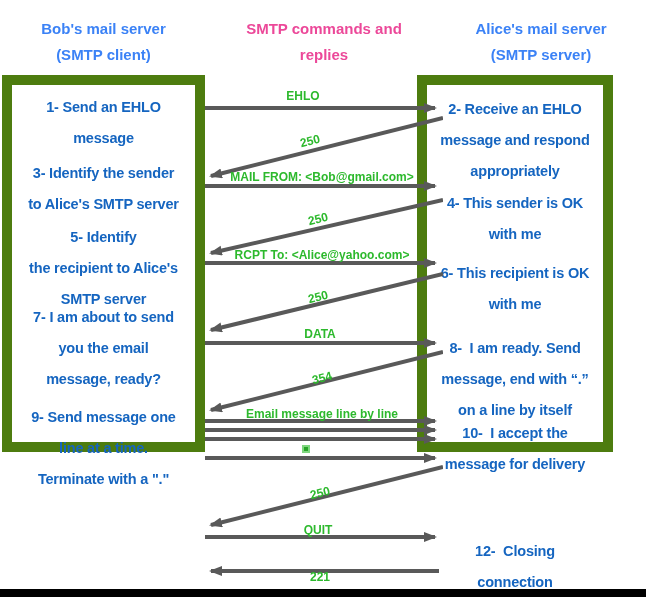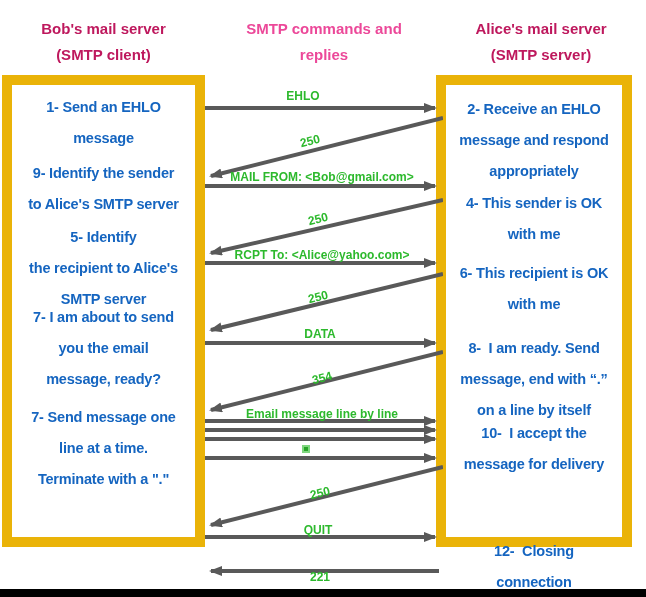--- a/index.html
+++ b/index.html
@@ -4,28 +4,28 @@
 <style>
   html,body{margin:0;padding:0;background:#fff;}
   .canvas{
     position:relative;width:646px;height:597px;background:#ffffff;
     overflow:hidden;font-family:"Liberation Sans", sans-serif;font-weight:bold;
   }
   .hdr{
     position:absolute;top:16px;text-align:center;white-space:pre-line;
     font-size:15px;line-height:26px;letter-spacing:0;
   }
-  .hdr-gray{color:#be185d;}
+  .hdr-gray{color:#3b82f6;}
   .hdr-green{color:#ec4899;}
   .panel{
-    position:absolute;top:75px;height:472px;background:#ffffff;
-    border:10px solid #eab308;box-sizing:border-box;
+    position:absolute;top:75px;height:377px;background:#ffffff;
+    border:10px solid #4d7c0f;box-sizing:border-box;
   }
   .panel-left{left:2px;width:203px;}
-  .panel-right{left:436px;width:196px;}
+  .panel-right{left:417px;width:196px;}
   .step{
     position:absolute;left:-6px;right:-6px;text-align:center;color:#1565c0;
     font-size:14.5px;line-height:31px;white-space:pre-line;letter-spacing:-0.2px;
   }
   .mid{
     position:absolute;left:205px;top:75px;width:238px;height:513px;
   }
   .mid svg{position:absolute;left:0;top:0;}
   .msg{
     position:absolute;color:#2db92d;font-size:12px;white-space:nowrap;
@@ -48,29 +48,29 @@
   <div class="hdr hdr-gray" style="left:2px;width:203px;">Bob's mail server
 (SMTP client)</div>
   <div class="hdr hdr-green" style="left:205px;width:238px;">SMTP commands and
 replies</div>
   <div class="hdr hdr-gray" style="left:443px;width:196px;">Alice's mail server
 (SMTP server)</div>
 
   <div class="panel panel-left">
     <div class="step" style="top:7px;">1- Send an EHLO
 message</div>
-    <div class="step" style="top:73px;">9- Identify the sender
+    <div class="step" style="top:73px;">3- Identify the sender
 to Alice's SMTP server</div>
     <div class="step" style="top:137px;">5- Identify
 the recipient to Alice's
 SMTP server</div>
     <div class="step" style="top:217px;">7- I am about to send
 you the email
 message, ready?</div>
-    <div class="step" style="top:317px;">7- Send message one
+    <div class="step" style="top:317px;">9- Send message one
 line at a time.
 Terminate with a "."</div>
   </div>
 
   <div class="panel panel-right">
     <div class="step" style="top:9px;">2- Receive an EHLO
 message and respond
 appropriately</div>
     <div class="step" style="top:103px;">4- This sender is OK
 with me</div>

